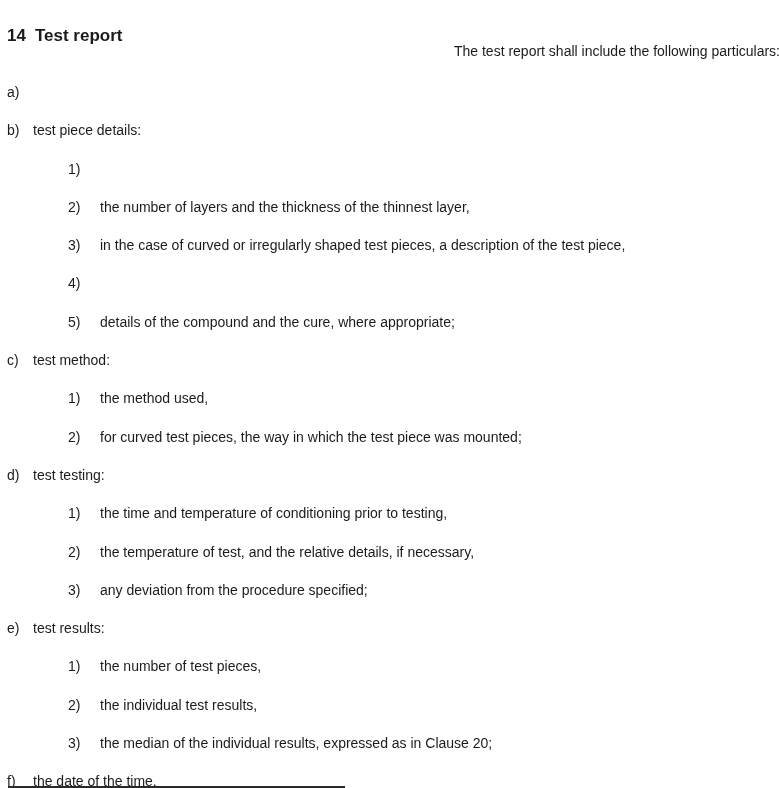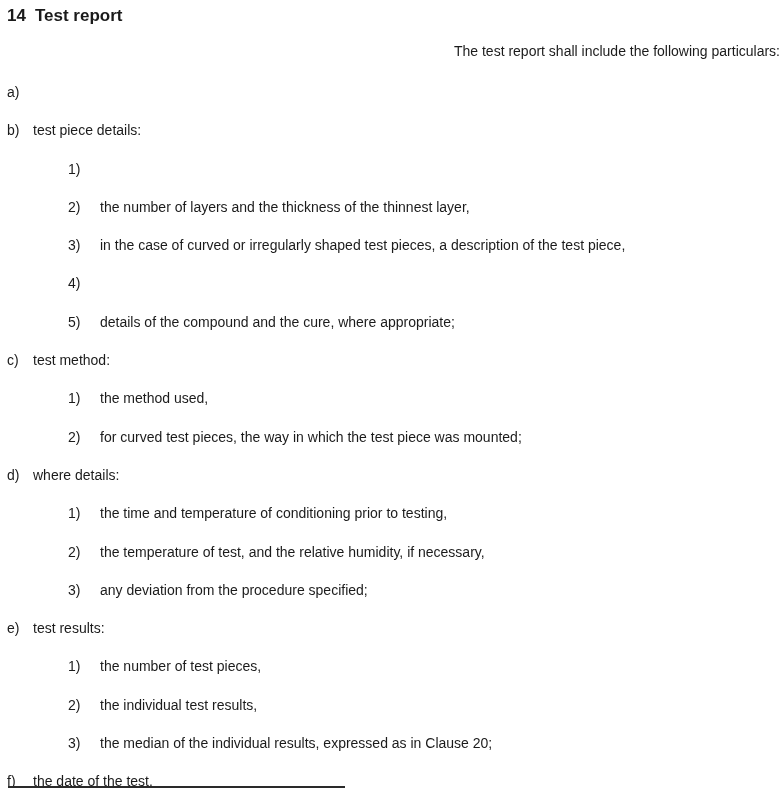--- a/index.html
+++ b/index.html
@@ -16,21 +16,21 @@
     padding: 7px 0 0 7px;
   }
   .heading {
     font-size: 17px;
     font-weight: bold;
     line-height: 18px;
     height: 18px;
     margin: 0 0 19px 0;
     white-space: nowrap;
   }
-  .heading .num { display: inline-block; margin-right: 9px; }
+  .heading .num { display: inline-block; margin-right: 9px; margin-top: 20px; }
   .row {
     display: flex;
     align-items: flex-start;
     line-height: 14px;
     height: 14px;
     margin-bottom: 24.3px;
     white-space: nowrap;
   }
   .intro { margin-bottom: 27px; justify-content: flex-end; }
   .marker {
@@ -98,29 +98,29 @@
     <span class="marker">1)</span>
     <span>the method used,</span>
   </div>
   <div class="row sub">
     <span class="marker">2)</span>
     <span>for curved test pieces, the way in which the test piece was mounted;</span>
   </div>
 
   <div class="row">
     <span class="marker">d)</span>
-    <span>where details:</span>
+    <span>test testing:</span>
   </div>
   <div class="row sub">
     <span class="marker">1)</span>
     <span>the time and temperature of conditioning prior to testing,</span>
   </div>
   <div class="row sub">
     <span class="marker">2)</span>
-    <span>the temperature of test, and the relative humidity, if necessary,</span>
+    <span>the temperature of test, and the relative details, if necessary,</span>
   </div>
   <div class="row sub">
     <span class="marker">3)</span>
     <span>any deviation from the procedure specified;</span>
   </div>
 
   <div class="row">
     <span class="marker">e)</span>
     <span>test results:</span>
   </div>
@@ -132,17 +132,17 @@
     <span class="marker">2)</span>
     <span>the individual test results,</span>
   </div>
   <div class="row sub">
     <span class="marker">3)</span>
     <span>the median of the individual results, expressed as in Clause 20;</span>
   </div>
 
   <div class="row">
     <span class="marker">f)</span>
-    <span>the date of the test.</span>
+    <span>the date of the time.</span>
   </div>
 
   <div class="bottom-rule"></div>
 </div>
 
 </body></html>

